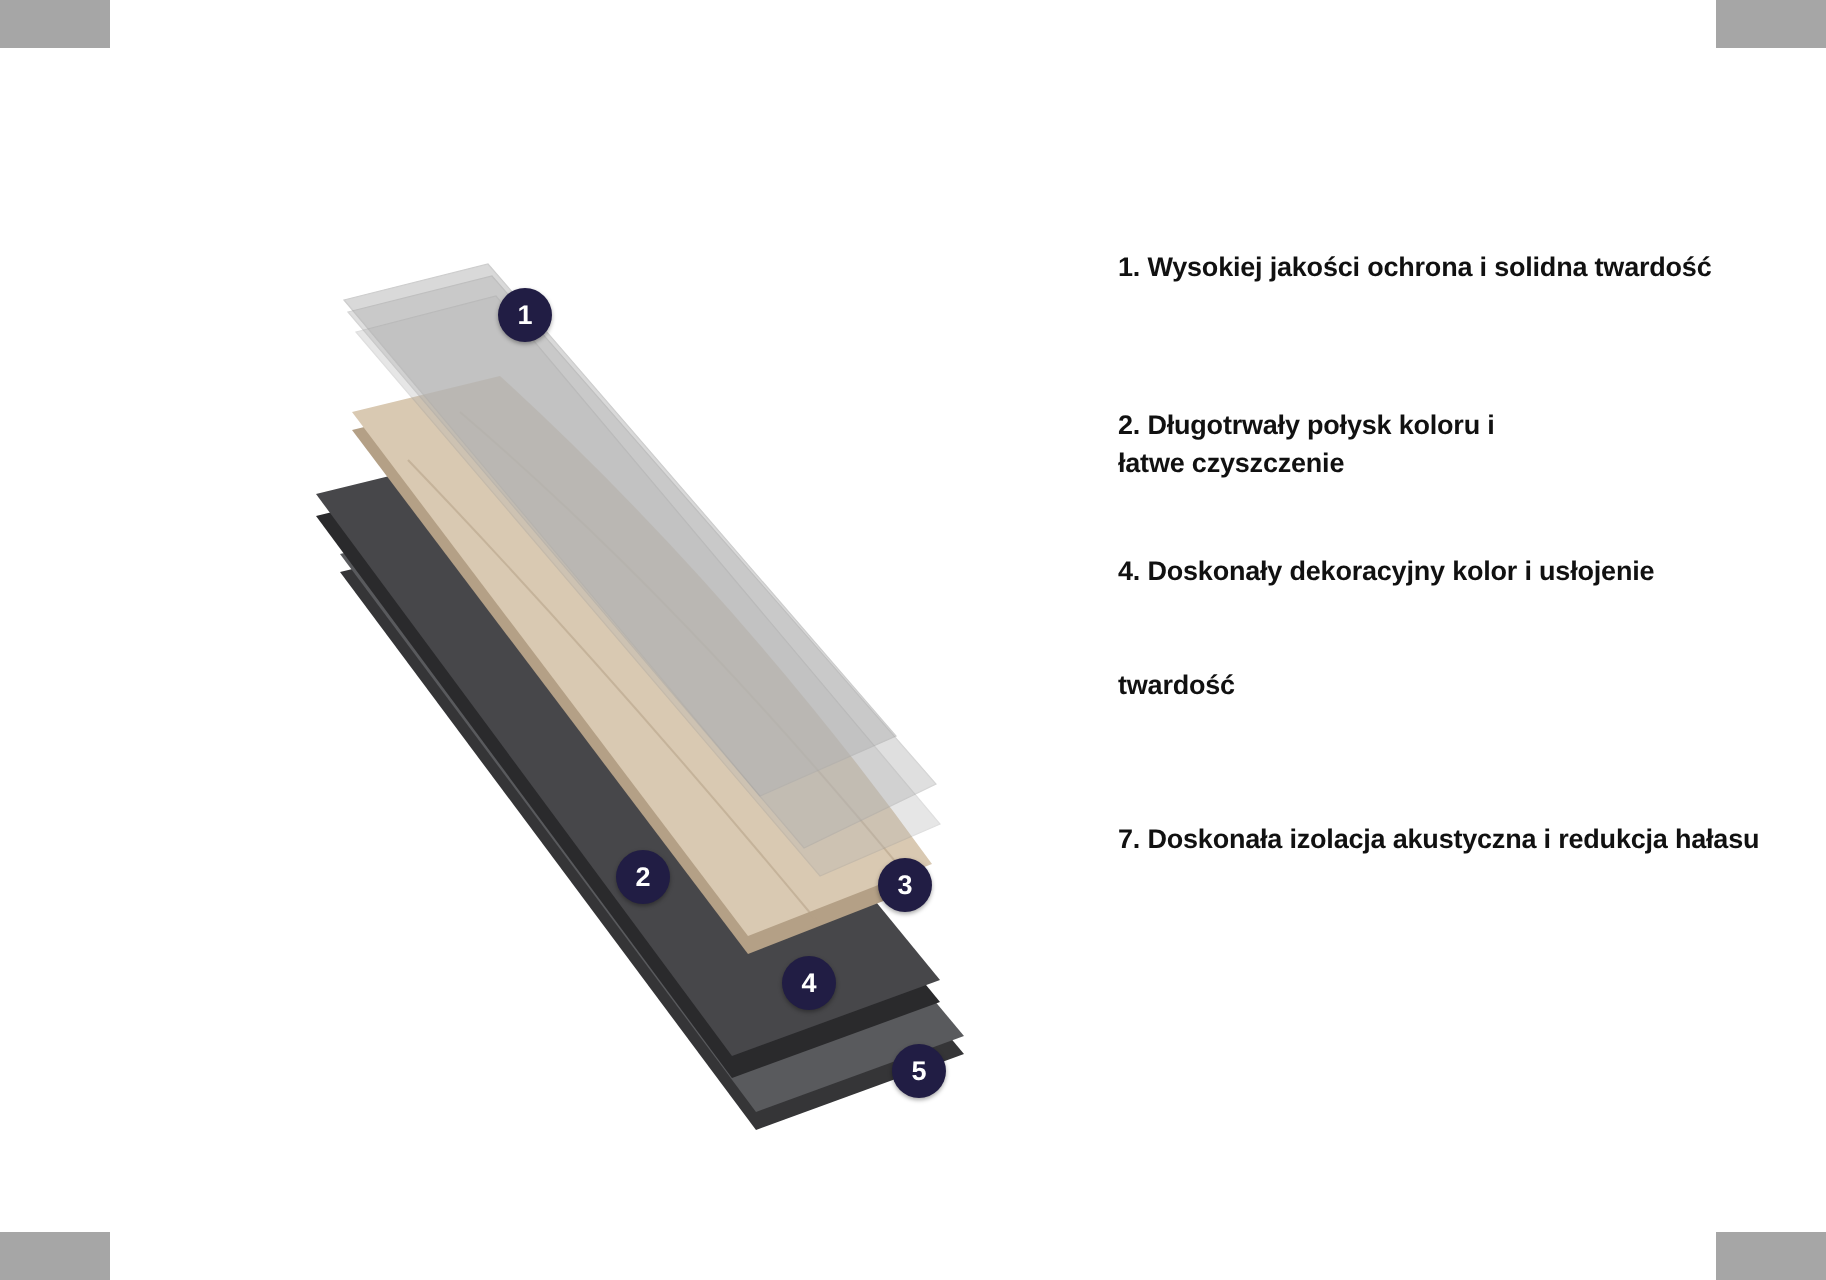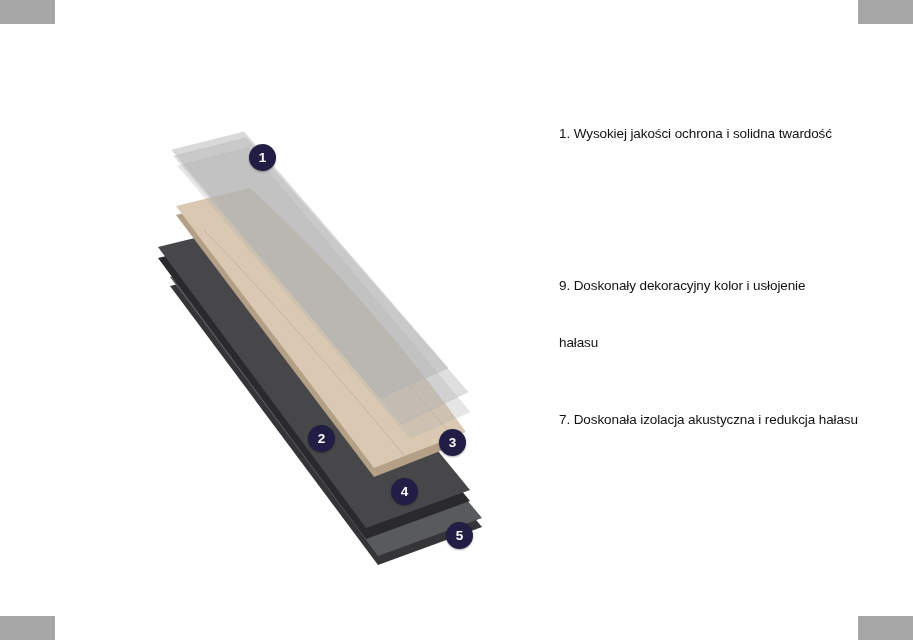--- a/index.html
+++ b/index.html
@@ -49,21 +49,21 @@
     justify-content: center;
     box-shadow: 0 1px 2px rgba(0,0,0,0.35);
   }
 
   
   .legend-item {
     position: absolute;
     left: 559px;
     width: 354px;
     color: #111111;
-    font-weight: normal;
+    font-weight: bold;
     font-size: 13.5px;
     line-height: 19px;
     letter-spacing: -0.1px;
     white-space: nowrap;
   }
 </style>
 </head>
 <body>
 
 <div class="canvas">
@@ -93,23 +93,27 @@
 
   <div class="badge" style="left:249px;top:144px">1</div>
   <div class="badge" style="left:308px;top:425px">2</div>
   <div class="badge" style="left:439px;top:429px">3</div>
   <div class="badge" style="left:391px;top:478px">4</div>
   <div class="badge" style="left:446px;top:522px">5</div>
 
   <div class="legend-item" style="top:124px">
     <div>1. Wysokiej jakości ochrona i solidna twardość</div>
   </div>
+  <div class="legend-item" style="top:203px">
+    <div>2. Długotrwały połysk koloru i</div>
+    <div>łatwe czyszczenie</div>
+  </div>
   <div class="legend-item" style="top:276px">
-    <div>9. Doskonały dekoracyjny kolor i usłojenie</div>
+    <div>4. Doskonały dekoracyjny kolor i usłojenie</div>
   </div>
   <div class="legend-item" style="top:333px">
-    <div>hałasu</div>
+    <div>twardość</div>
   </div>
   <div class="legend-item" style="top:410px">
     <div>7. Doskonała izolacja akustyczna i redukcja hałasu</div>
   </div>
 
 </div>
 
 </body></html>

